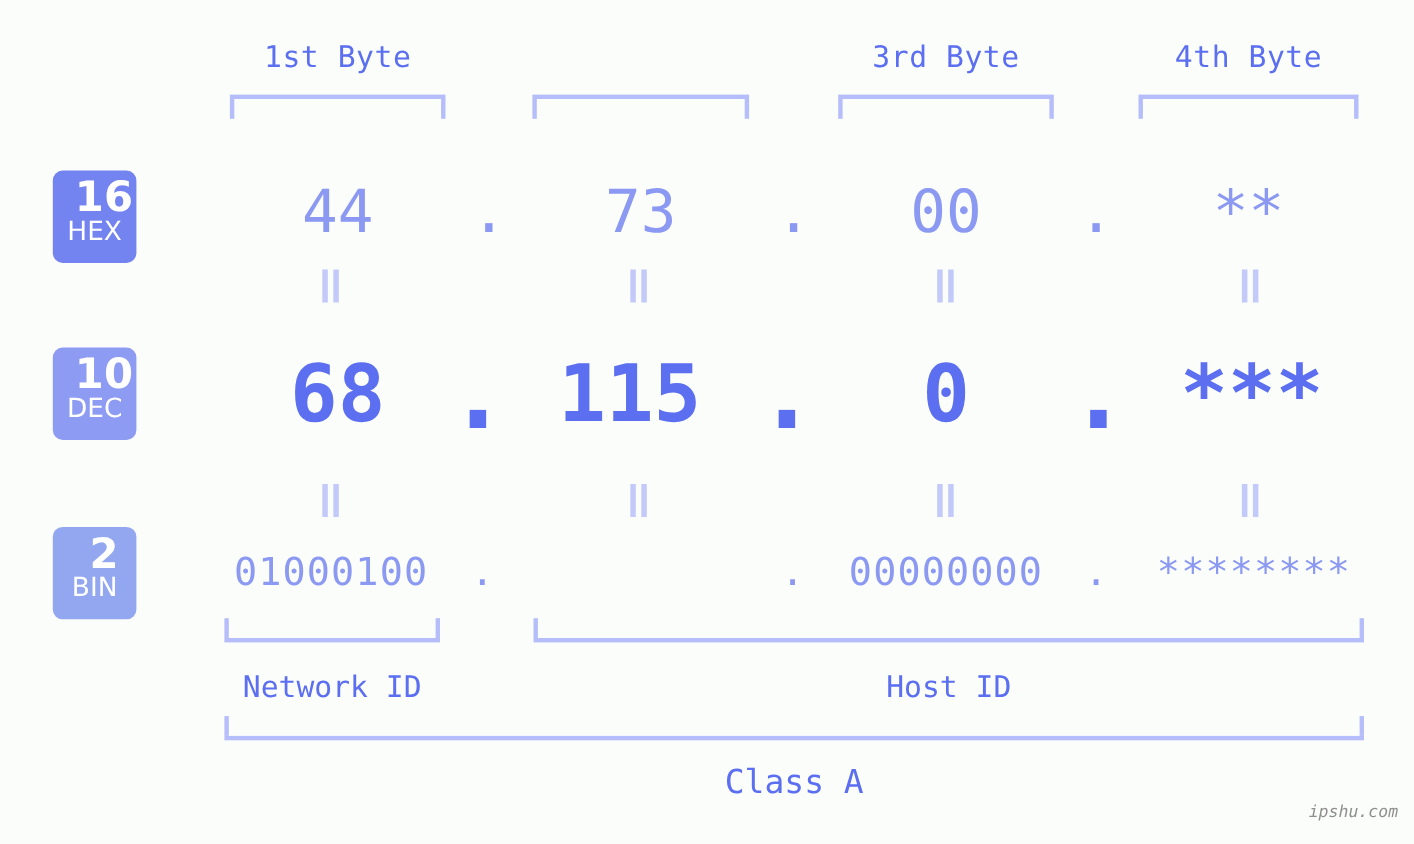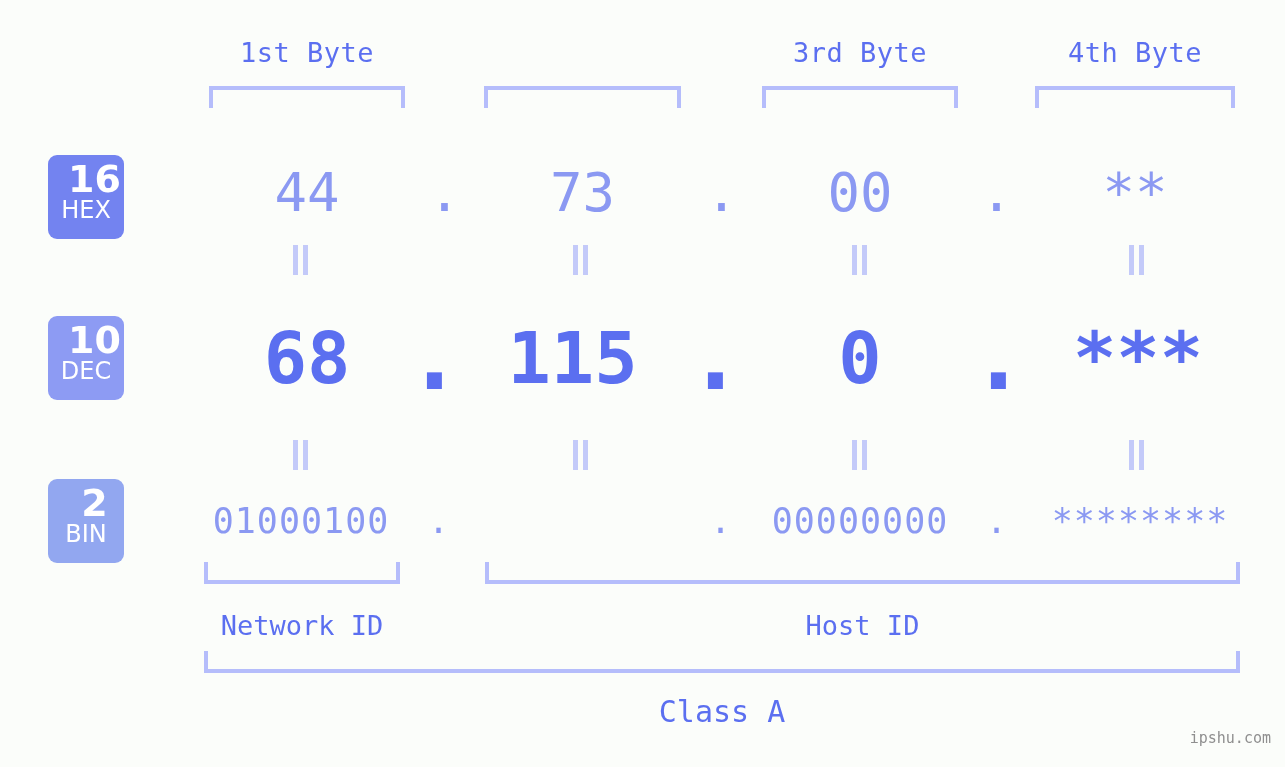--- a/index.html
+++ b/index.html
@@ -209,20 +209,21 @@
 
   
   #watermark {
     position: absolute;
     right: 14px;
     bottom: 20px;
     font-family: "DejaVu Sans Mono", monospace;
     font-size: 15px;
     color: #8f8f8f;
     letter-spacing: 0px;
+    font-style: italic;
   }
 </style>
 </head>
 <body>
 
 <div id="stage">
 
   <div class="byte-label" id="byte-label-0" style="left:209px; width:196px;">1st Byte</div>
   <div class="byte-label" id="byte-label-2" style="left:762px; width:196px;">3rd Byte</div>
   <div class="byte-label" id="byte-label-3" style="left:1035px; width:200px;">4th Byte</div>

